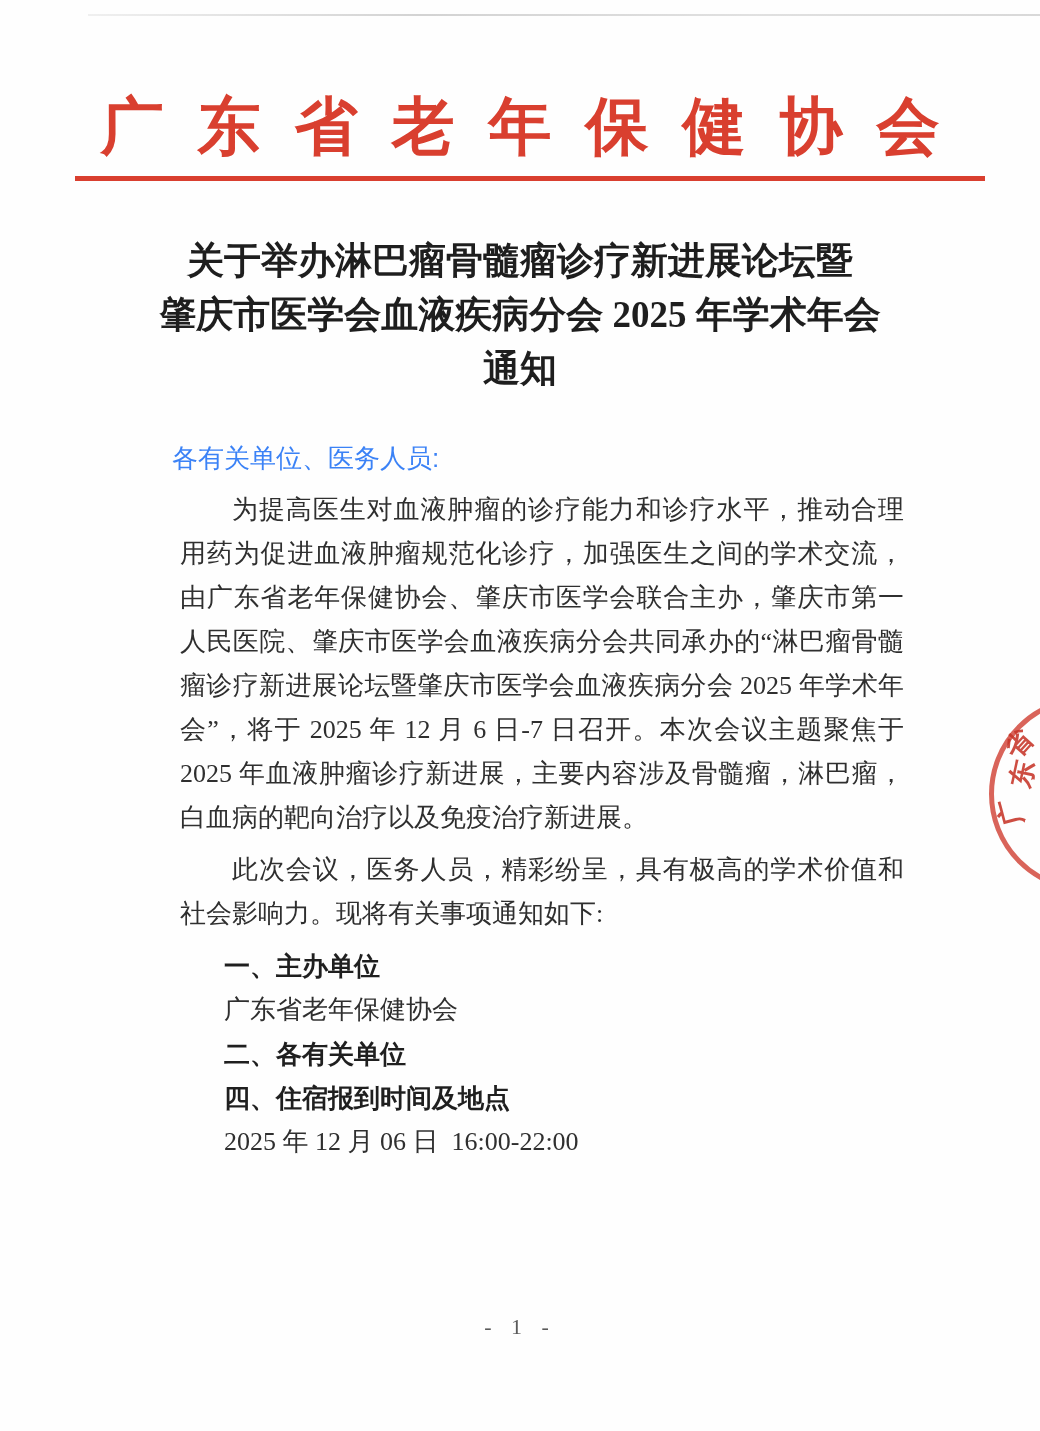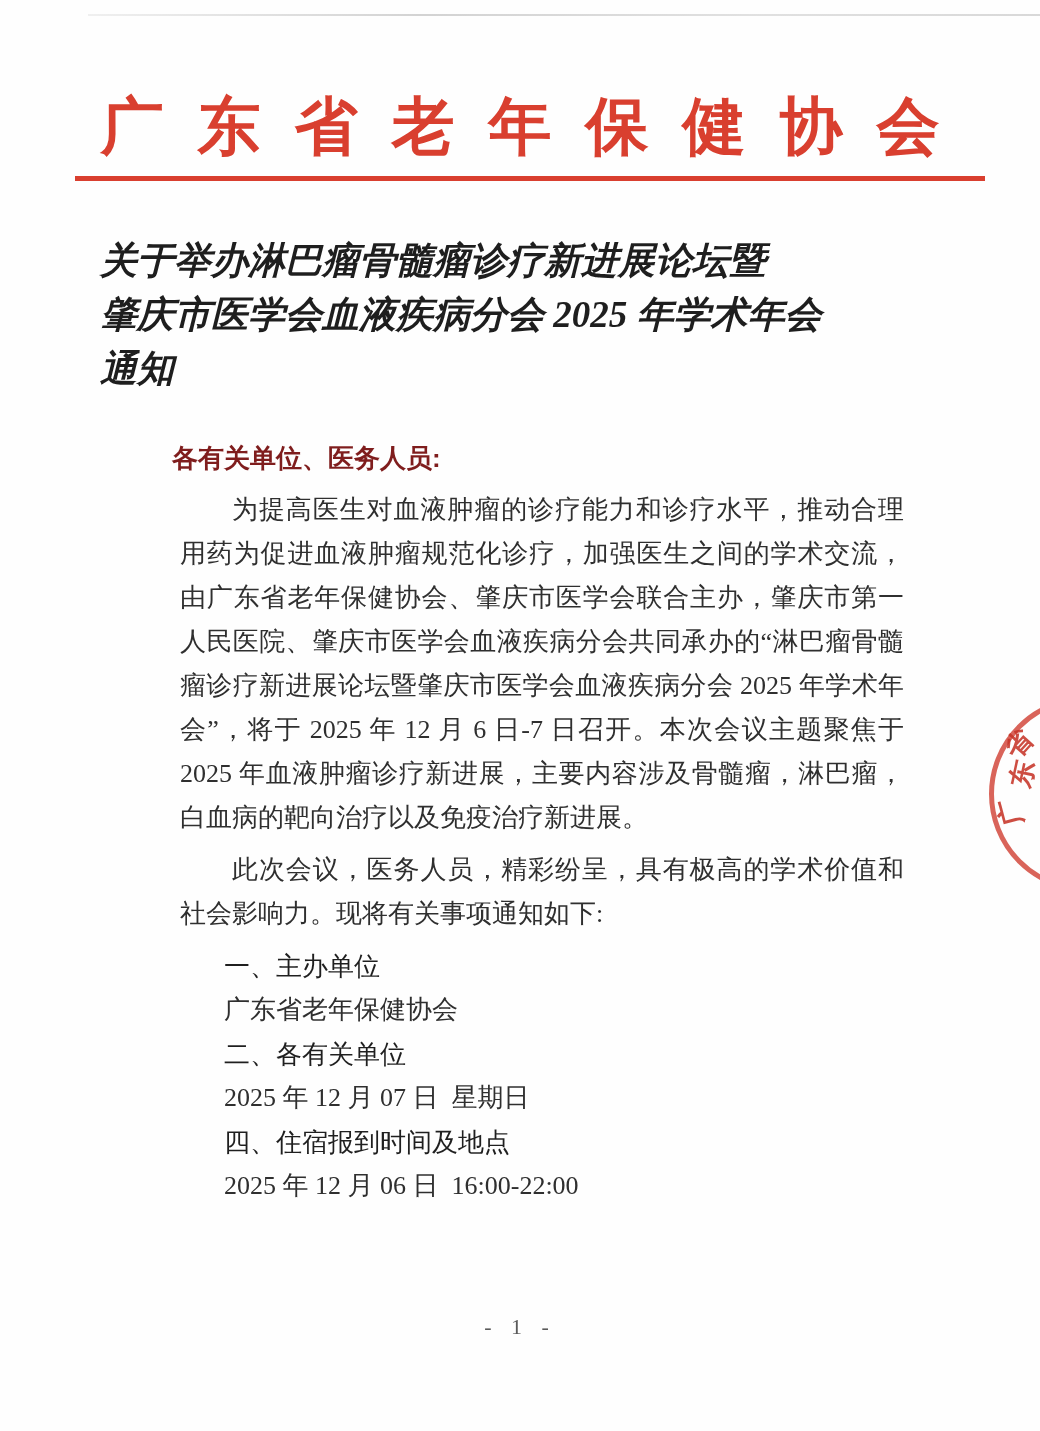--- a/index.html
+++ b/index.html
@@ -23,39 +23,39 @@
     letter-spacing:34px;text-indent:34px;
     color:#d93f2f;
     white-space:nowrap;
   }
   .red-rule{
     position:absolute;top:176px;left:75px;width:910px;height:5px;
     background:#d93f2f;
   }
   .doc-title{
     position:absolute;top:234px;left:100px;width:840px;
+    text-align:center;
     font-size:37px;font-weight:bold;color:#1e1e1e;
     line-height:54px;
-    font-style:italic;
   }
   .content{
     position:absolute;top:436px;left:172px;width:740px;
     font-size:26px;line-height:44px;
     text-align:justify;
     color:#2f2f2f;
   }
   .salutation{
     font-family:"Liberation Sans", sans-serif;
-    font-weight:bold;color:#7f1d1d;
+    font-weight:normal;color:#3b82f6;
   }
   .para{text-indent:2em;margin:8px;}
   .sections{margin-left:52px;}
   .sec-heading{
     font-family:"Liberation Sans", sans-serif;
-    font-weight:normal;color:#1f1f1f;
+    font-weight:bold;color:#1f1f1f;
   }
   .sec-content{white-space:pre-wrap;}
   .seal{
     position:absolute;top:686px;right:0;width:97px;height:216px;
     overflow:hidden;pointer-events:none;
   }
   .seal-ring{
     position:absolute;left:46px;top:10px;width:186px;height:186px;
     border:5px solid rgba(206,57,44,0.78);
     border-radius:50%;
@@ -95,21 +95,20 @@
 
   <p class="para">为提高医生对血液肿瘤的诊疗能力和诊疗水平，推动合理用药为促进血液肿瘤规范化诊疗，加强医生之间的学术交流，由广东省老年保健协会、肇庆市医学会联合主办，肇庆市第一人民医院、肇庆市医学会血液疾病分会共同承办的“淋巴瘤骨髓瘤诊疗新进展论坛暨肇庆市医学会血液疾病分会 2025 年学术年会”，将于 2025 年 12 月 6 日-7 日召开。本次会议主题聚焦于 2025 年血液肿瘤诊疗新进展，主要内容涉及骨髓瘤，淋巴瘤，白血病的靶向治疗以及免疫治疗新进展。</p>
 
   <p class="para">此次会议，医务人员，精彩纷呈，具有极高的学术价值和社会影响力。现将有关事项通知如下:</p>
 
   <div class="sections">
     <div class="sec-heading">一、主办单位</div>
     <div class="sec-content">广东省老年保健协会</div>
 
     <div class="sec-heading">二、各有关单位</div>
-    <div class="sec-content">2025 年 12 月 07 日  星期日</div>
 
 
     <div class="sec-heading">四、住宿报到时间及地点</div>
     <div class="sec-content">2025 年 12 月 06 日  16:00-22:00</div>
   </div>
 </div>
 
 <div class="seal">
   <div class="seal-ring"></div>
   <span class="seal-char c0">广</span>

